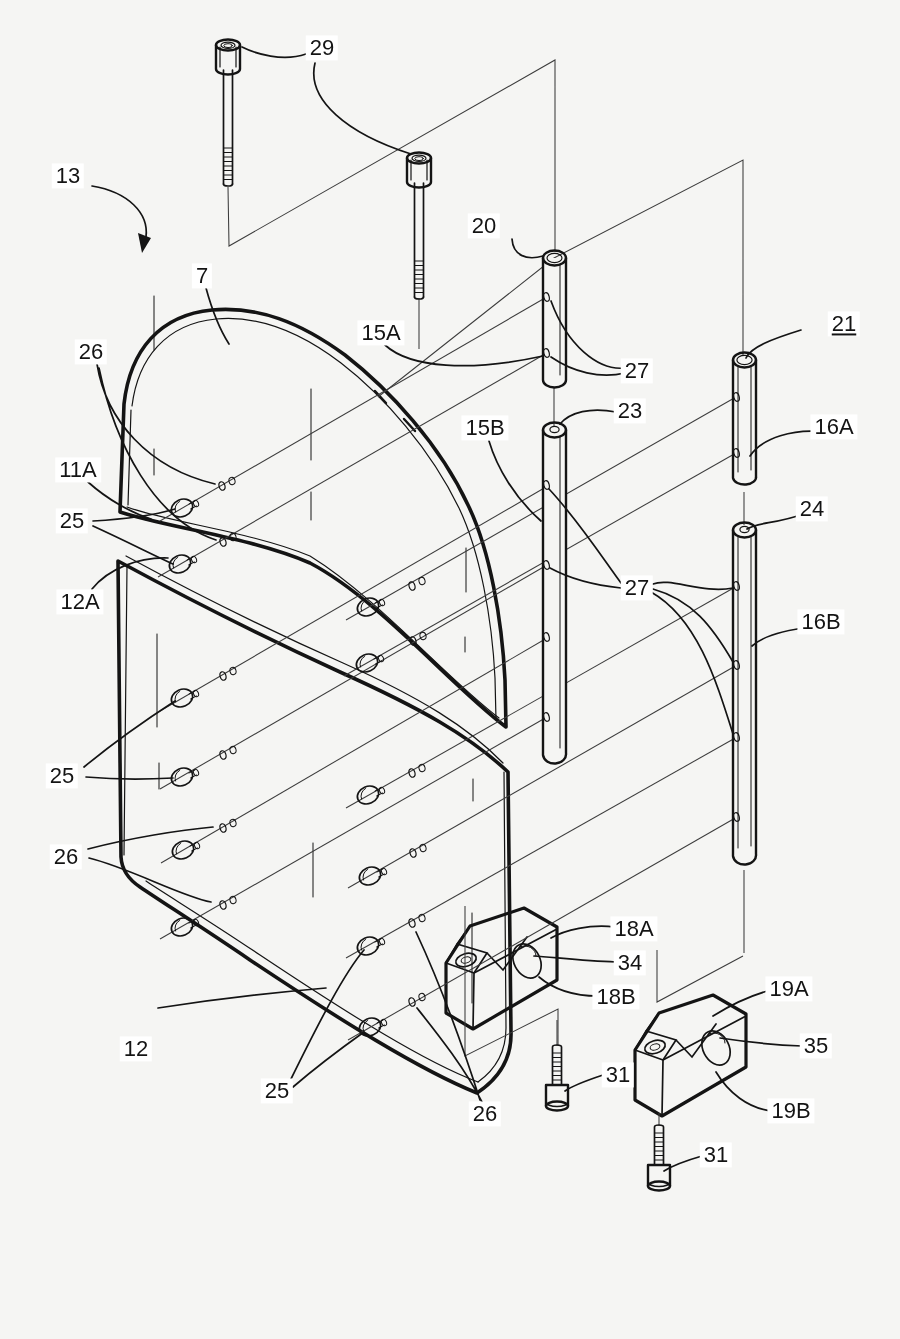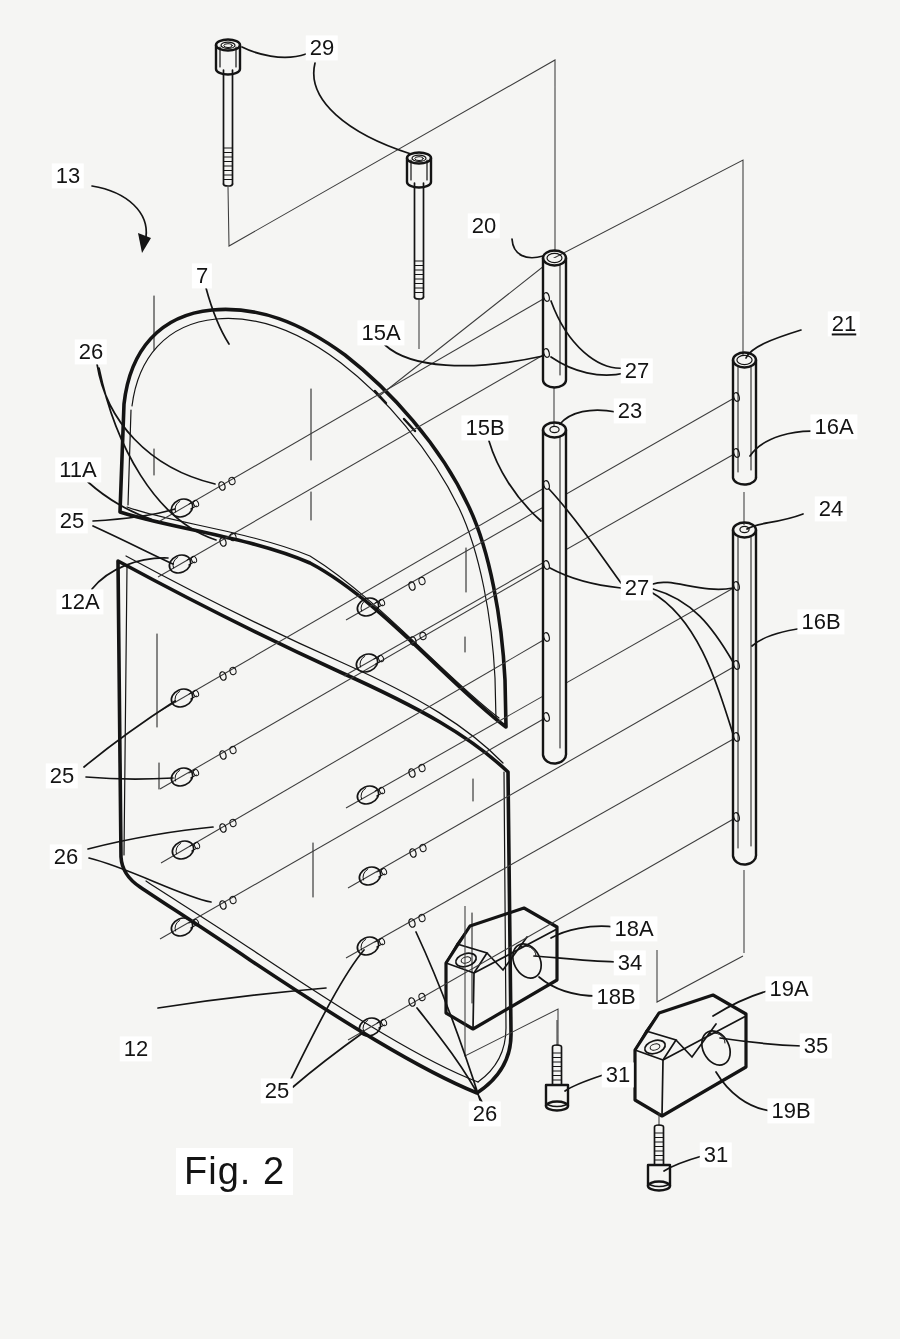--- a/index.html
+++ b/index.html
@@ -282,33 +282,32 @@
       <div class="ref-label" style="left: 202px; top: 276px;">7</div>
       <div class="ref-label" style="left: 381px; top: 333px;">15A</div>
       <div class="ref-label" style="left: 844px; top: 324px; text-decoration: underline;">21</div>
       <div class="ref-label" style="left: 91px; top: 352px;">26</div>
       <div class="ref-label" style="left: 637px; top: 371px;">27</div>
       <div class="ref-label" style="left: 630px; top: 411px;">23</div>
       <div class="ref-label" style="left: 834px; top: 427px;">16A</div>
       <div class="ref-label" style="left: 485px; top: 428px;">15B</div>
       <div class="ref-label" style="left: 78px; top: 470px;">11A</div>
       <div class="ref-label" style="left: 72px; top: 521px;">25</div>
-      <div class="ref-label" style="left: 812px; top: 509px; margin-left: 19px;">24</div>
+      <div class="ref-label" style="left: 812px; top: 509px;">24</div>
       <div class="ref-label" style="left: 80px; top: 602px;">12A</div>
       <div class="ref-label" style="left: 637px; top: 588px;">27</div>
       <div class="ref-label" style="left: 821px; top: 622px;">16B</div>
       <div class="ref-label" style="left: 62px; top: 776px;">25</div>
       <div class="ref-label" style="left: 66px; top: 857px;">26</div>
       <div class="ref-label" style="left: 634px; top: 929px;">18A</div>
       <div class="ref-label" style="left: 630px; top: 963px;">34</div>
       <div class="ref-label" style="left: 136px; top: 1049px;">12</div>
       <div class="ref-label" style="left: 616px; top: 997px;">18B</div>
       <div class="ref-label" style="left: 789px; top: 989px;">19A</div>
       <div class="ref-label" style="left: 816px; top: 1046px;">35</div>
       <div class="ref-label" style="left: 618px; top: 1075px;">31</div>
       <div class="ref-label" style="left: 791px; top: 1111px;">19B</div>
       <div class="ref-label" style="left: 277px; top: 1091px;">25</div>
       <div class="ref-label" style="left: 485px; top: 1114px;">26</div>
       <div class="ref-label" style="left: 716px; top: 1155px;">31</div>
     </div>
 
-  <div id="fig-caption">Fig. 2</div>
 </div>
 
 </body></html>

